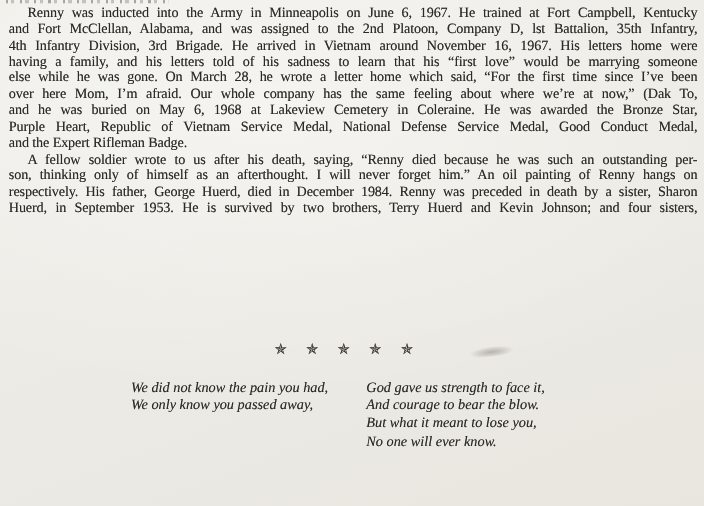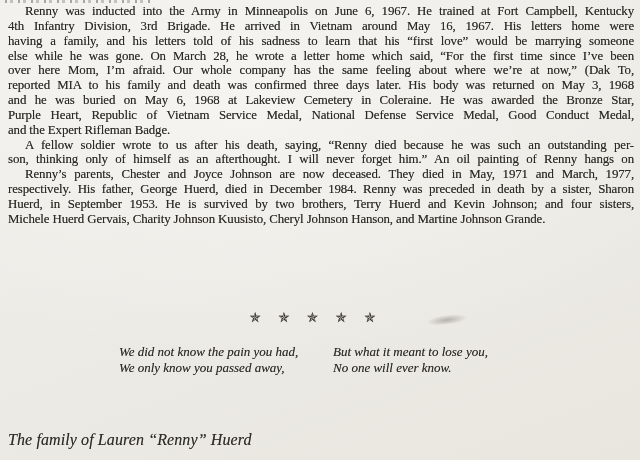--- a/index.html
+++ b/index.html
@@ -90,57 +90,56 @@
 </head>
 <body>
 
 <div class="page">
 
   <div class="top-fragment"></div>
 
   <div class="body-text">
     <div>
       <div class="bline first">Renny was inducted into the Army in Minneapolis on June 6, 1967. He trained at Fort Campbell, Kentucky</div>
-      <div class="bline">4th Infantry Division, 3rd Brigade. He arrived in Vietnam around May 16, 1967. His letters home were</div>
+      <div class="bline">and Fort McClellan, Alabama, and was assigned to the 2nd Platoon, Company D, lst Battalion, 35th Infantry,</div>
+      <div class="bline">4th Infantry Division, 3rd Brigade. He arrived in Vietnam around November 16, 1967. His letters home were</div>
       <div class="bline">having a family, and his letters told of his sadness to learn that his “first love” would be marrying someone</div>
       <div class="bline">else while he was gone. On March 28, he wrote a letter home which said, “For the first time since I’ve been</div>
       <div class="bline">over here Mom, I’m afraid. Our whole company has the same feeling about where we’re at now,” (Dak To,</div>
-      <div class="bline">reported MIA to his family and death was confirmed three days later. His body was returned on May 3, 1968</div>
       <div class="bline">and he was buried on May 6, 1968 at Lakeview Cemetery in Coleraine. He was awarded the Bronze Star,</div>
       <div class="bline">Purple Heart, Republic of Vietnam Service Medal, National Defense Service Medal, Good Conduct Medal,</div>
       <div class="bline last">and the Expert Rifleman Badge.</div>
     </div>
     <div>
       <div class="bline first">A fellow soldier wrote to us after his death, saying, “Renny died because he was such an outstanding per-</div>
       <div class="bline">son, thinking only of himself as an afterthought. I will never forget him.” An oil painting of Renny hangs on</div>
     </div>
     <div>
-      <div class="bline first">Renny’s parents, Chester and Joyce Johnson are now deceased. They died in May, 1971 and March, 1977,</div>
       <div class="bline">respectively. His father, George Huerd, died in December 1984. Renny was preceded in death by a sister, Sharon</div>
       <div class="bline">Huerd, in September 1953. He is survived by two brothers, Terry Huerd and Kevin Johnson; and four sisters,</div>
-      <div class="bline last">Michele Huerd Gervais, Charity Johnson Kuusisto, Cheryl Johnson Hanson, and Martine Johnson Grande.</div>
     </div>
   </div>
 
   <div class="stars">
     <span>✯</span>
     <span>✯</span>
     <span>✯</span>
     <span>✯</span>
     <span>✯</span>
   </div>
 
   <div class="smudge"></div>
 
   <div class="poem">
     <div class="stanza-left">
       <div class="poem-line">We did not know the pain you had,</div>
       <div class="poem-line">We only know you passed away,</div>
     </div>
     <div class="stanza-right">
+      <div class="poem-line">God gave us strength to face it,</div>
+      <div class="poem-line">And courage to bear the blow.</div>
       <div class="poem-line">But what it meant to lose you,</div>
       <div class="poem-line">No one will ever know.</div>
     </div>
   </div>
 
-  <div class="closing">The family of Lauren “Renny” Huerd</div>
 
 </div>
 
 </body></html>

